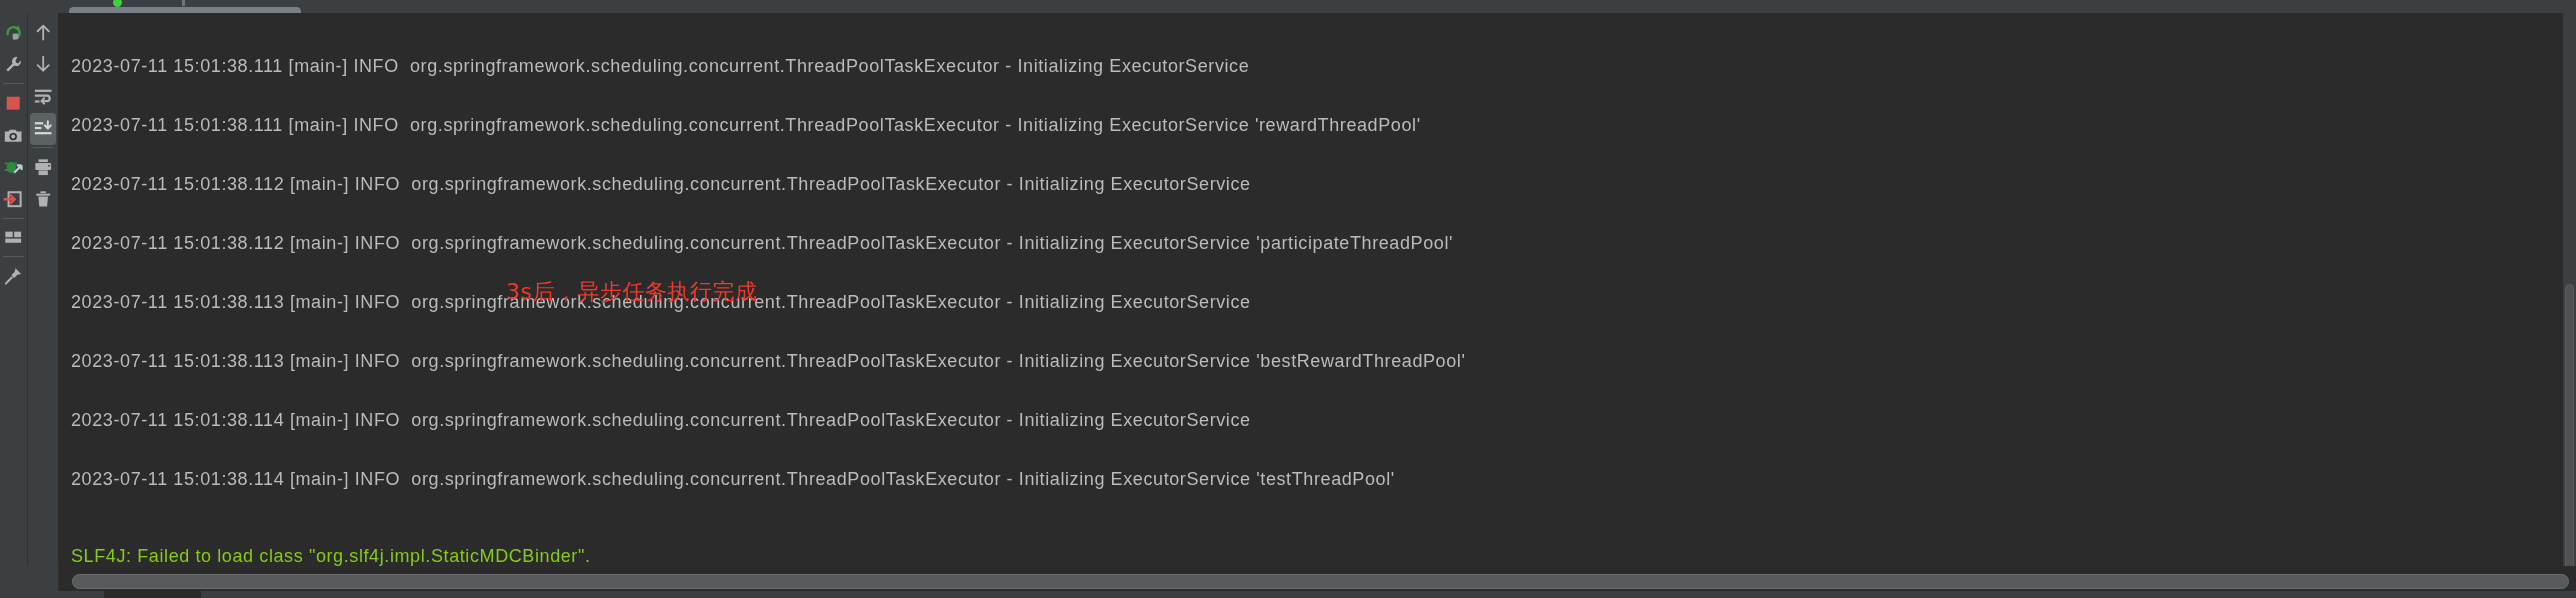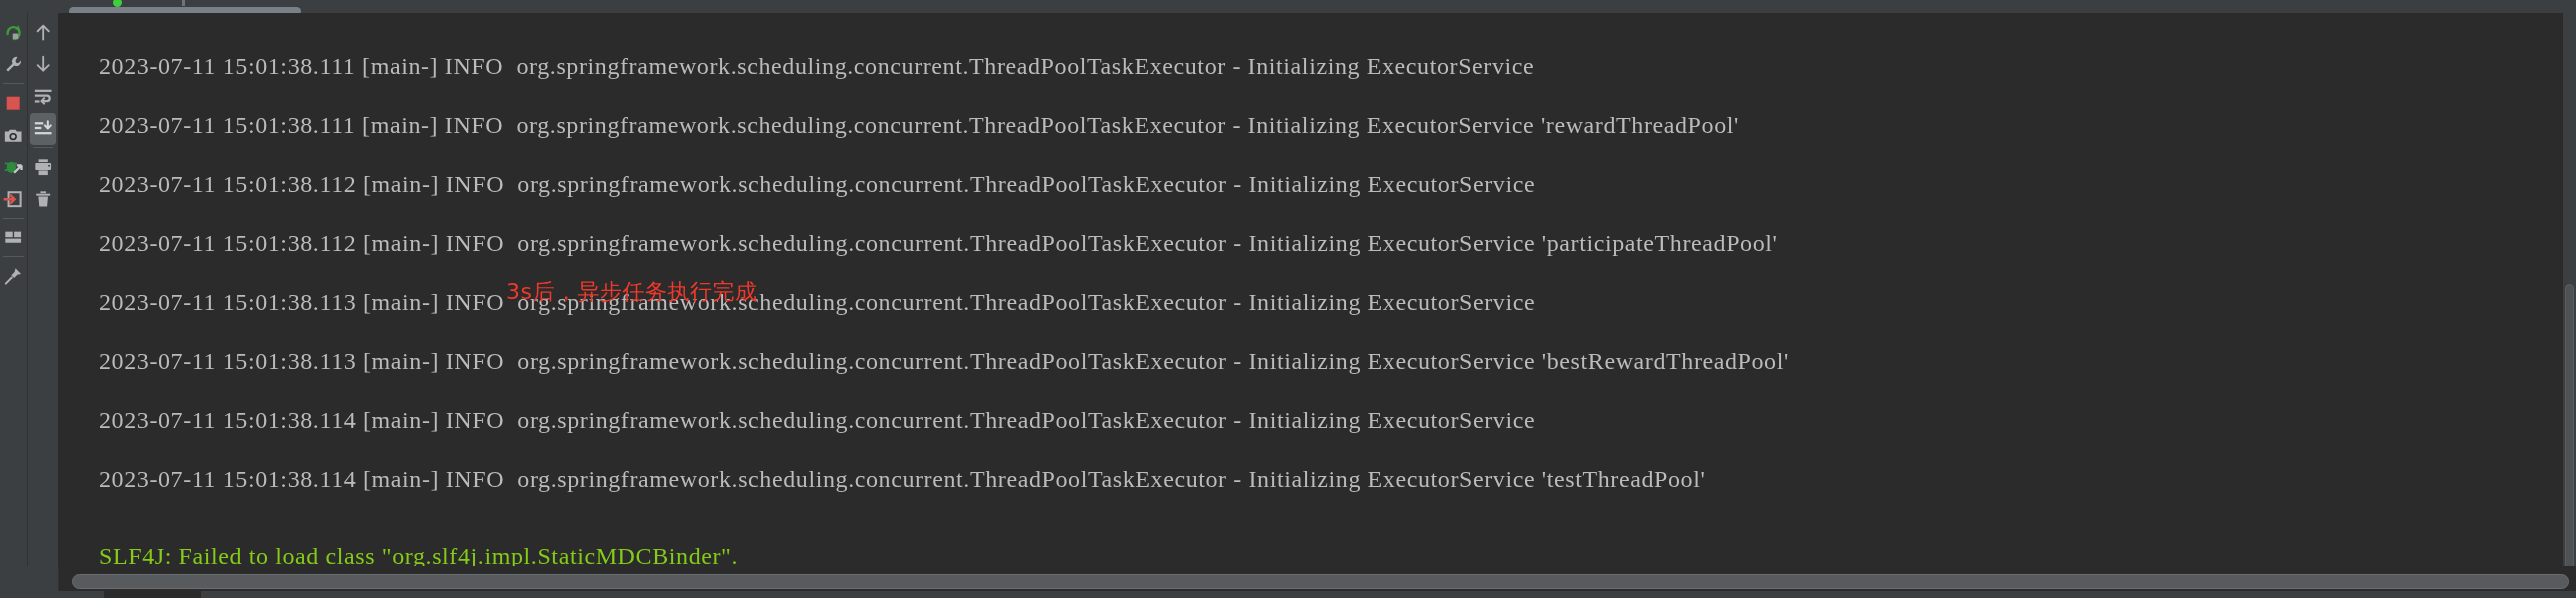--- a/index.html
+++ b/index.html
@@ -118,26 +118,25 @@
   }
   .log-lines {
     position: absolute;
     left: 13px;
     top: -12px;
     white-space: pre;
   }
   .line {
     height: 23px;
     line-height: 23px;
-    font-family: Liberation Serif, serif;
-    font-size: 24px;
+    font-family: Liberation Sans, sans-serif;
+    font-size: 18px;
     letter-spacing: 0.6px;
     color: #BBBBBB;
     white-space: pre;
-    margin-left: 28px;
   }
   .line.info { color: #BBBBBB; }
   .line.err  { color: #84cc16; }
 
   
   .annotation {
     position: absolute;
     left: 448px;
     top: 264px;
     color: #F0392B;

